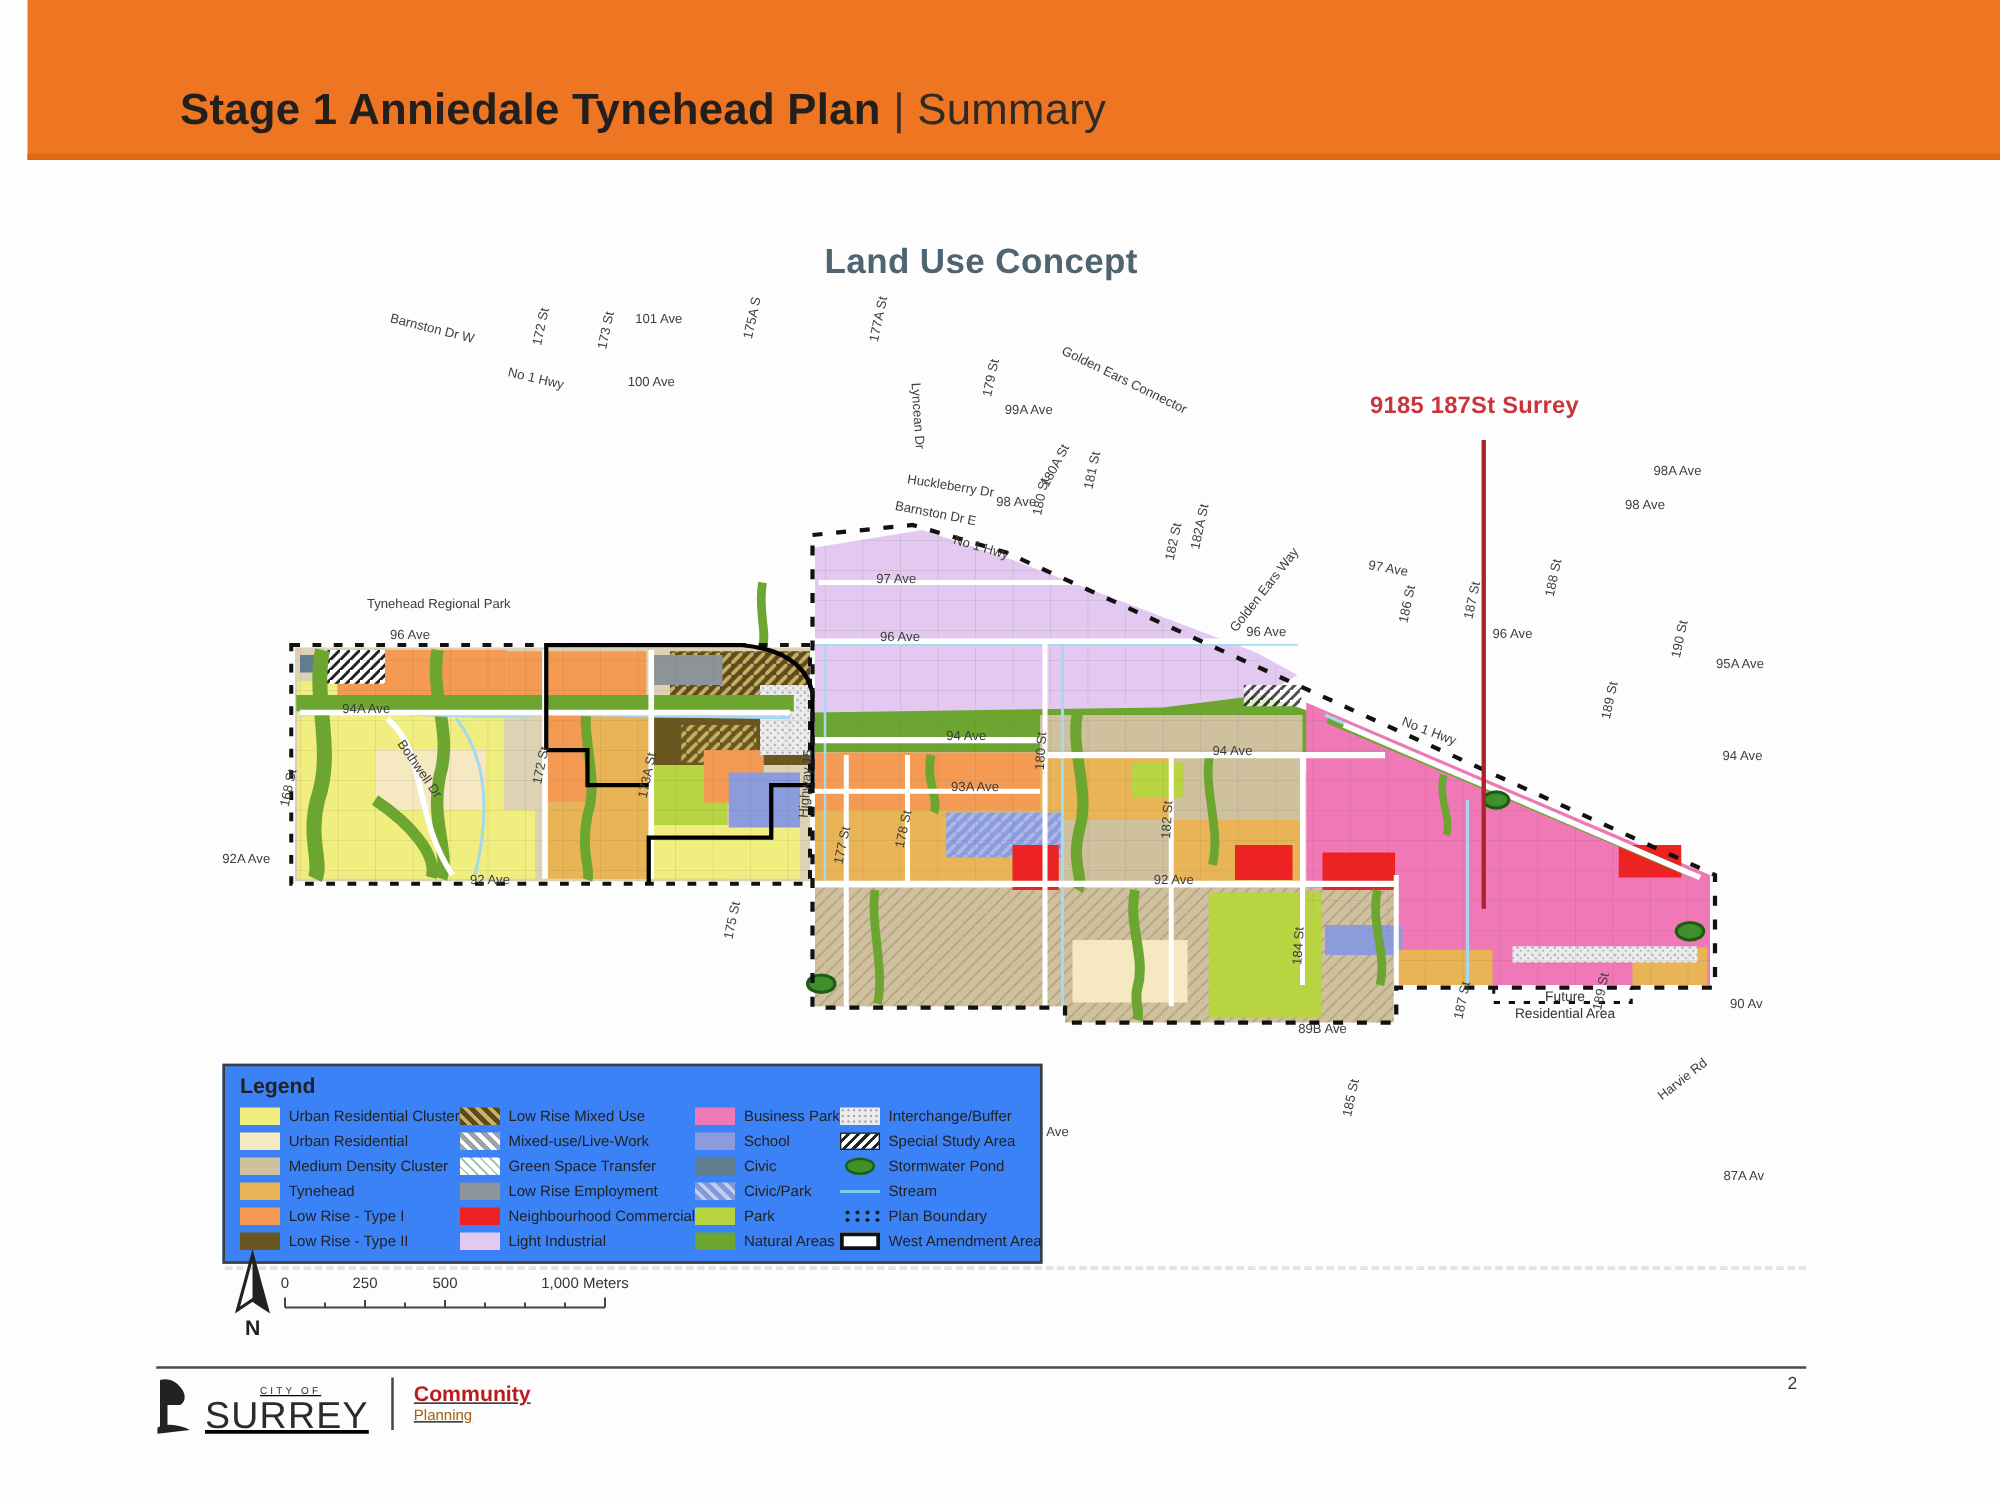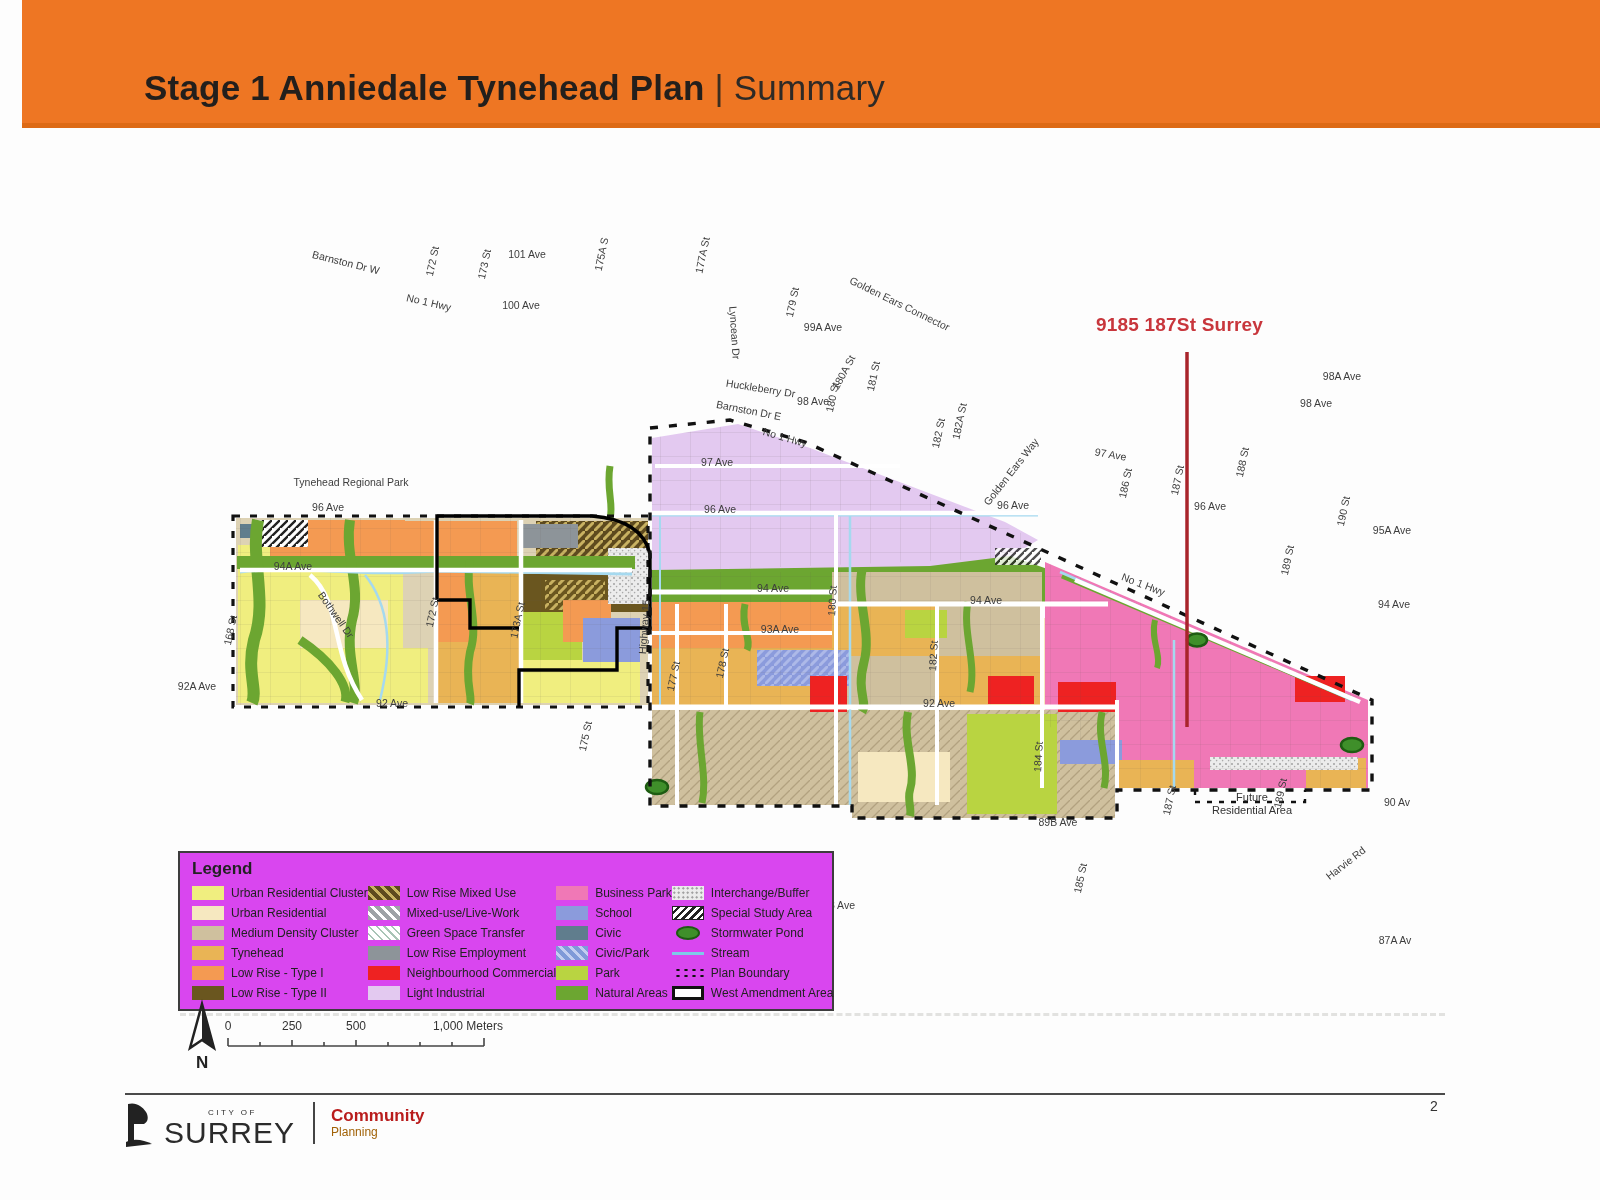--- a/index.html
+++ b/index.html
@@ -16,21 +16,21 @@
   .map-title{position:absolute;top:193px;left:0;width:1570px;text-align:center;
              font-size:28px;font-weight:bold;color:var(--titleCol);letter-spacing:.3px;}
   
   .annot{position:absolute;left:1096px;top:314px;width:220px;font-size:19px;font-weight:bold;
          color:var(--redAnnot);letter-spacing:.2px;}
   
   #mapsvg{position:absolute;left:0;top:0;}
   .maplabel{font-size:10.5px;fill:#3d3d3d;}
   .arealabel{font-size:11px;fill:#333;}
   
-  .legend{position:absolute;left:178px;top:851px;width:656px;height:160px;background:#d946ef;
+  .legend{position:absolute;left:178px;top:851px;width:656px;height:160px;background:#3b82f6;
           border:2px solid #3d3d3d;box-sizing:border-box;padding:6px 10px 4px 12px;}
   .legend h2{margin:0 0 4px 0;font-size:17px;font-weight:bold;color:#222;}
   .leg-cols{display:flex;}
   .leg-col{display:flex;flex-direction:column;}
   .leg-col:nth-child(1){width:186px;}
   .leg-col:nth-child(2){width:196px;}
   .leg-col:nth-child(3){width:118px;justify-content:space-between;}
   .leg-col:nth-child(4){width:156px;}
   .leg-item{display:flex;align-items:center;height:20px;}
   .sw{width:32px;height:14px;flex:none;margin-right:7px;box-sizing:border-box;}
@@ -44,40 +44,41 @@
   .sw-outline{border:3px solid #111;background:#fff;}
   .sw-pond{width:24px;height:14px;border-radius:50%;background:#3f8f2a;border:2px solid #1e5c12;margin-left:4px;margin-right:11px;}
   .sw-stream{background:linear-gradient(#0000 45%, #7fc9e8 45% 62%, #0000 62%);}
   .leg-label{font-size:12px;color:#222;white-space:nowrap;}
   
   .scalewrap{position:absolute;left:172px;top:996px;width:420px;height:80px;}
   
   .artifact{position:absolute;left:180px;top:1013px;width:1265px;border-top:3px dashed #d8d8d5;opacity:.7;}
   
   .foot-line{position:absolute;left:125px;top:1093px;width:1320px;height:1.5px;background:#4a4a4a;}
-  .footer{position:absolute;left:122px;top:1100px;display:flex;align-items:center;}
+  .footer{position:absolute;left:122px;top:1100px;display:flex;align-items:center;text-decoration:underline;}
   .logo{display:flex;align-items:flex-end;}
   .logo-texts{display:flex;flex-direction:column;line-height:1;margin-left:4px;}
   .logo-cityof{font-size:8px;letter-spacing:2.5px;color:#2b2b2b;margin:0 0 1px 44px;}
   .logo-surrey{font-size:30px;letter-spacing:1px;color:#2b2b2b;font-weight:500;}
   .logo-div{width:2px;height:42px;background:#444;margin:0 16px 2px 18px;}
   .dept{display:flex;flex-direction:column;line-height:1.15;padding-bottom:2px;}
   .dept-bold{font-size:17px;font-weight:bold;color:#b91c1c;}
   .dept-light{font-size:12px;color:#a16207;}
   .pagenum{position:absolute;left:1430px;top:1098px;font-size:14px;color:#333;}
 </style>
 </head>
 <body>
 
 <div id="page" style="--banner: #ee7623; --titleCol: #4f6371; --redAnnot: #c8363c; --urc: #f0ee7f; --ur: #f6e8c0; --mdc: #cfc09e; --th: #e9b455; --lr1: #f49a52; --lr2: #6a561f; --lrmu: #5d4a1e; --lre: #8d9499; --nc: #ee2222; --li: #e3c9f0; --bp: #f078b6; --sch: #8b9bdc; --civ: #607d8d; --park: #b9d441; --na: #6ca631; --stream: #a5d9ef; --pond: #3f8f2a;">
 
   <div class="banner">
     <h1><span class="t-bold">Stage 1 Anniedale Tynehead Plan</span><span class="t-sep">|</span><span class="t-light">Summary</span></h1>
   </div>
 
+  <div class="map-title">Land Use Concept</div>
 
   <svg id="mapsvg" width="1600" height="1200" viewBox="0 0 1600 1200">
     <defs>
       <pattern id="parcels" width="30" height="24" patternUnits="userSpaceOnUse">
         <path d="M30,0 H0 V24" fill="none" stroke="#55504a" stroke-width="0.7" opacity="0.45"></path>
       </pattern>
       <pattern id="hatchBlack" width="8" height="8" patternUnits="userSpaceOnUse">
         <rect width="8" height="8" fill="#fff"></rect>
         <path d="M-2,10 L10,-2 M2,14 L14,2" stroke="#222" stroke-width="2.4" fill="none"></path>
       </pattern>

